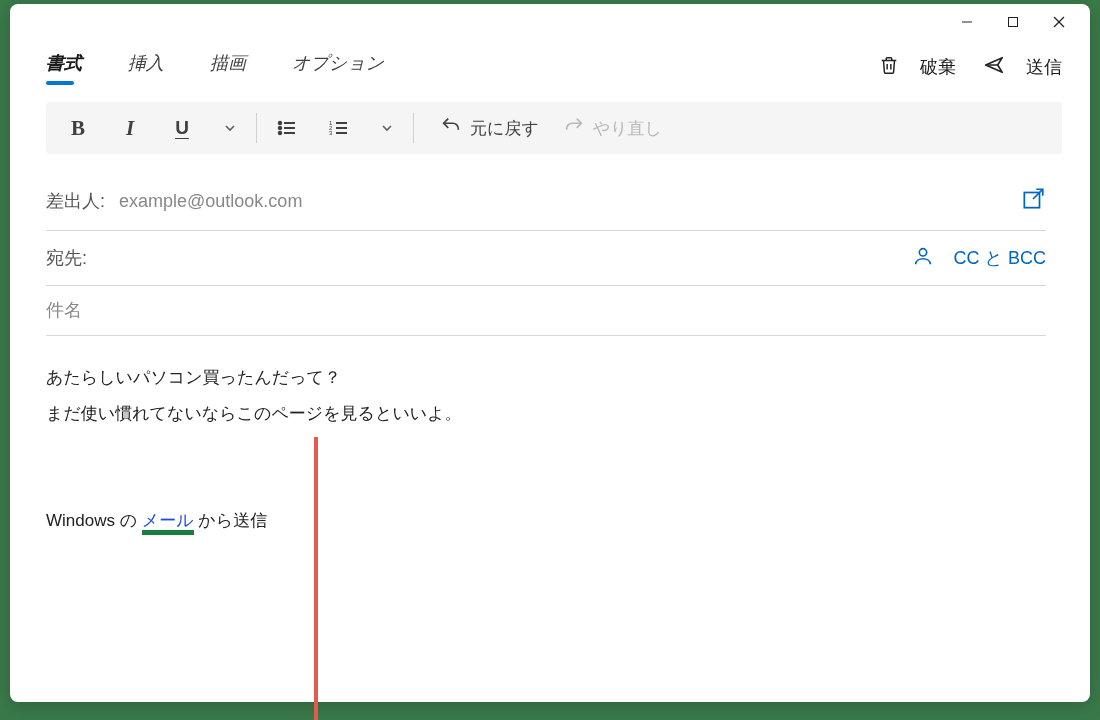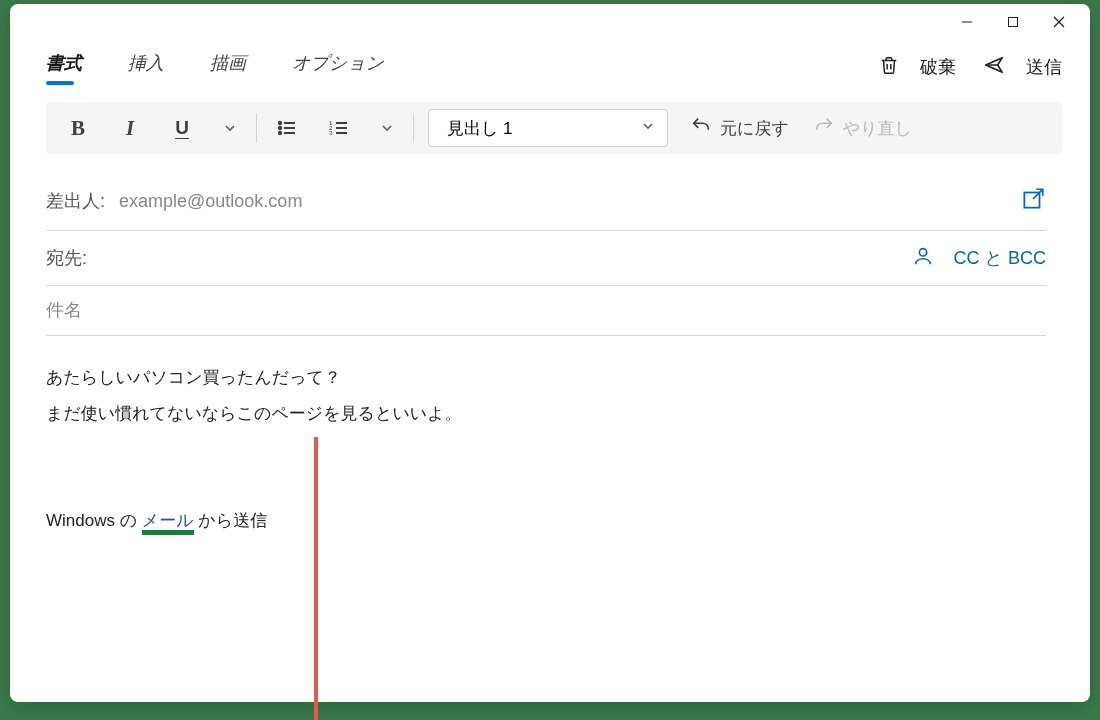--- a/index.html
+++ b/index.html
@@ -330,28 +330,20 @@
             <line x1="8" y1="16" x2="19" y2="16"></line>
           </svg>
       </div>
       <div class="tb-chevron">
         <svg width="14" height="14" viewBox="0 0 14 14">
             <path d="M3 5l4 4 4-4" fill="none" stroke="#606060" stroke-width="1.6"></path>
           </svg>
       </div>
     </div>
     <div class="tb-sep"></div>
-    <div class="style-select">
-      <span>見出し 1</span>
-      <span>
-        <svg width="14" height="14" viewBox="0 0 14 14">
-            <path d="M3 5l4 4 4-4" fill="none" stroke="#606060" stroke-width="1.6"></path>
-          </svg>
-      </span>
-    </div>
     <div class="undo-redo">
       <div class="ur-btn">
         <span>
           <svg width="22" height="22" viewBox="0 0 24 24" fill="none" stroke="#404040" stroke-width="1.8">
               <path d="M9 14L4 9l5-5"></path>
               <path d="M4 9h10a6 6 0 016 6v1"></path>
             </svg>
         </span>
         <span>元に戻す</span>
       </div>

